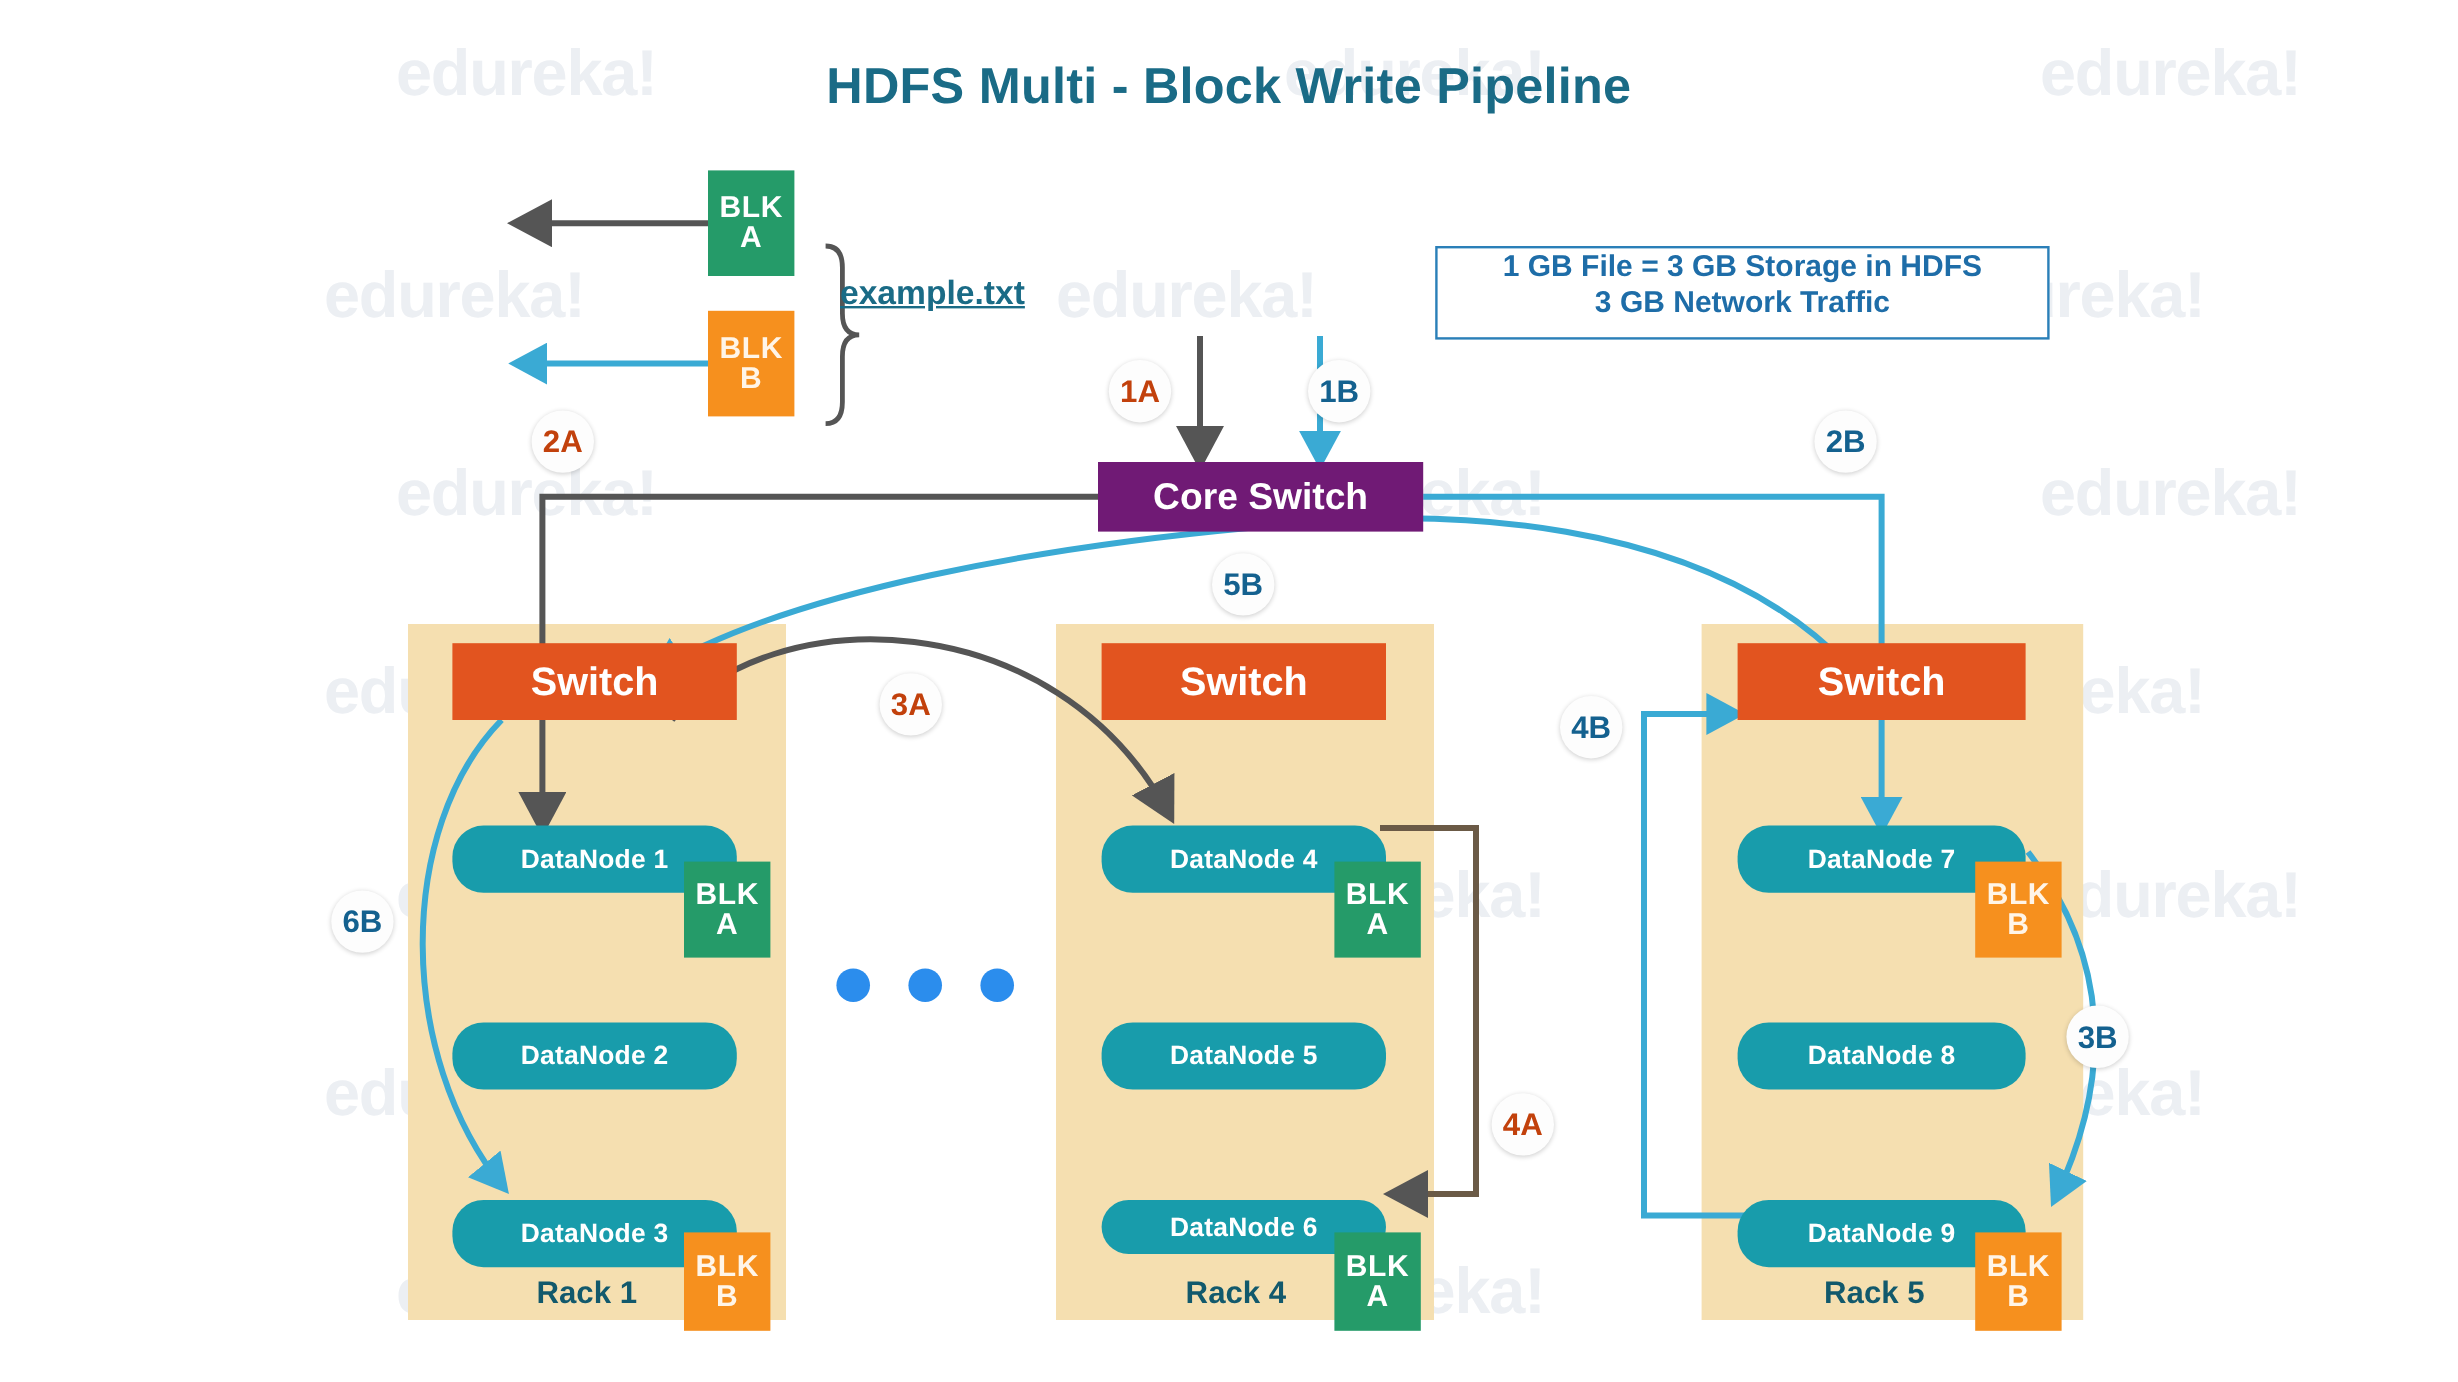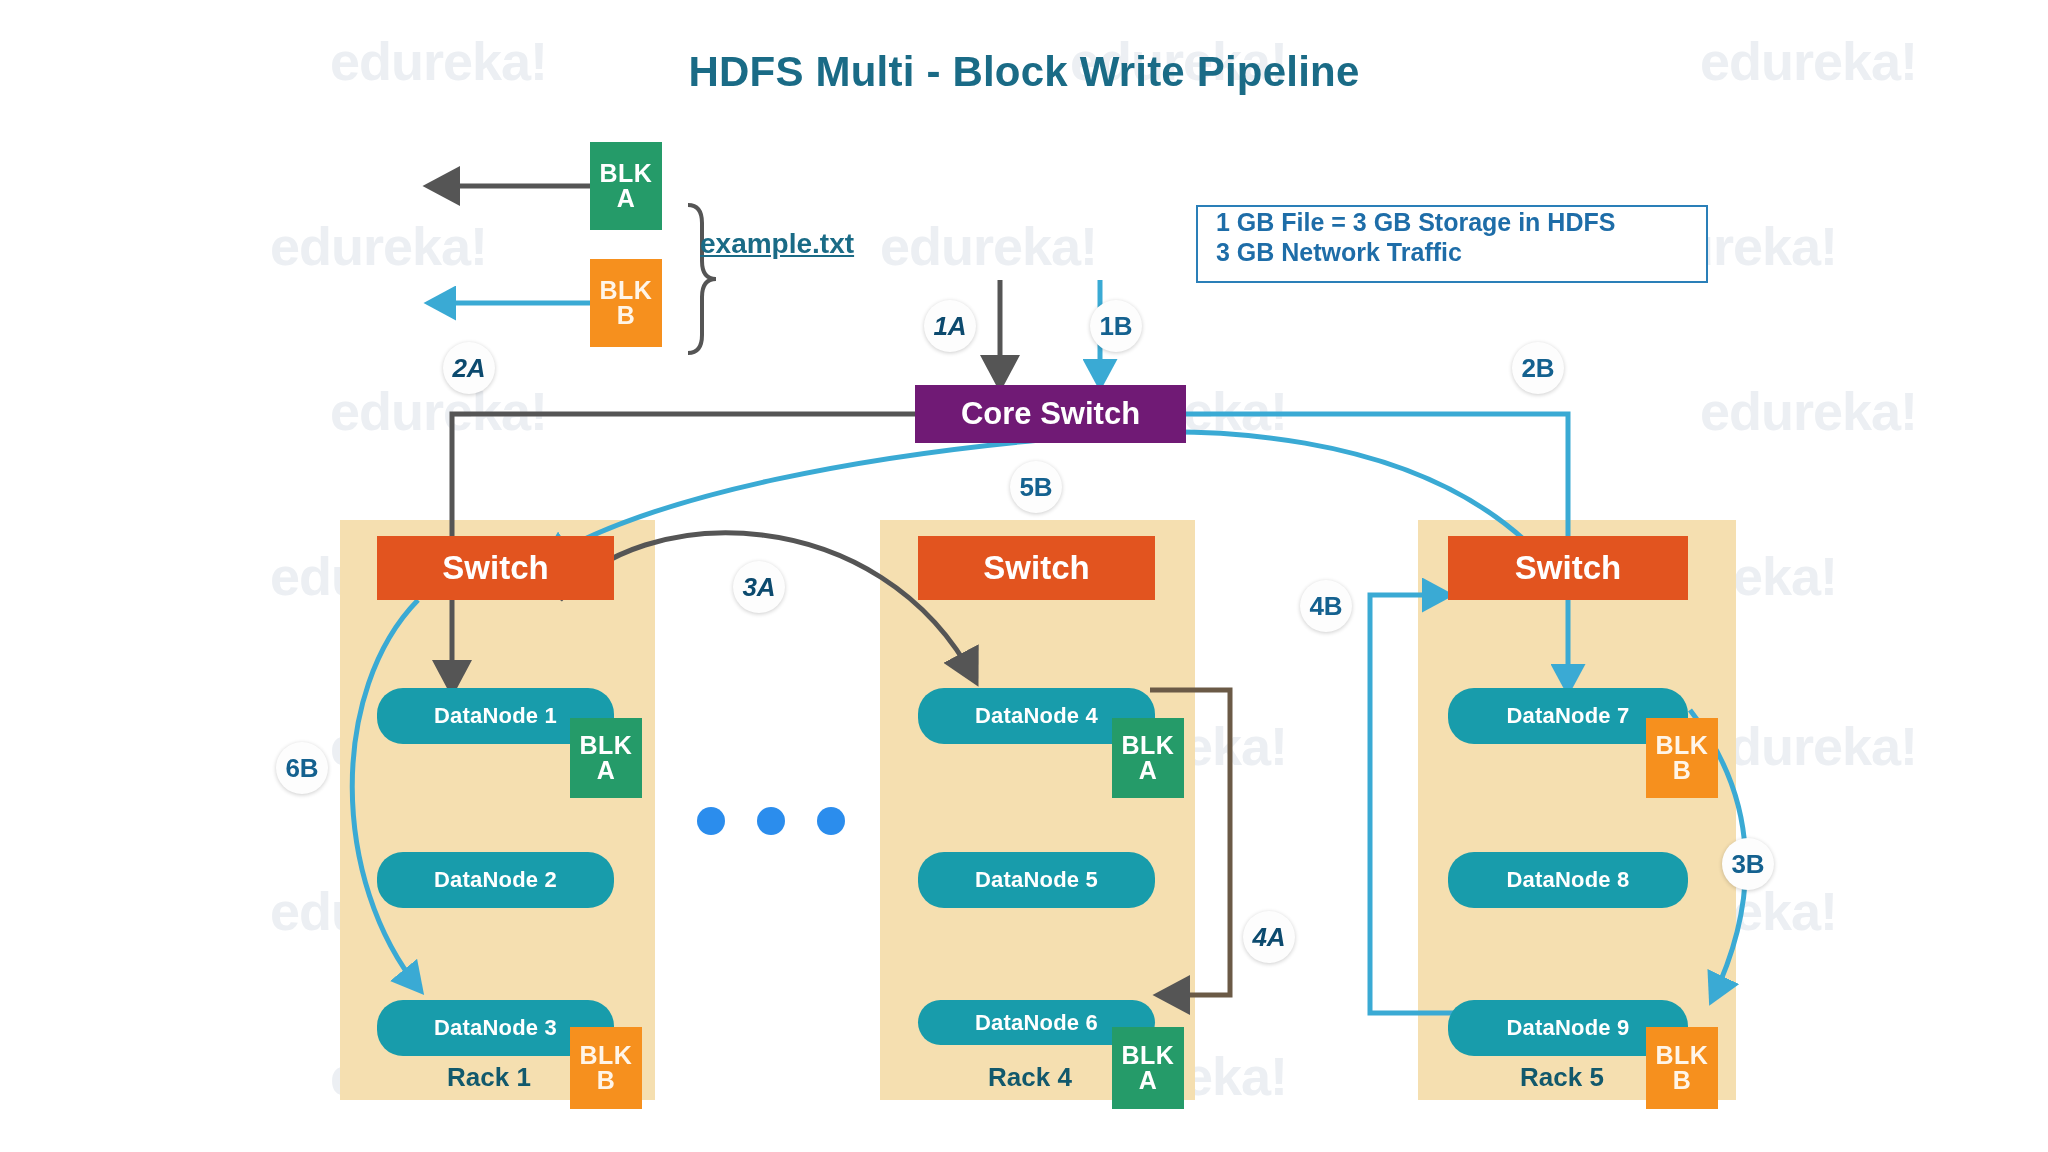--- a/index.html
+++ b/index.html
@@ -32,31 +32,31 @@
           letter-spacing:.3px;}
   .coreswitch{background:#701a75;color:#ffffff;font-size:31px;font-weight:bold;}
   .rackswitch{background:#e2541f;color:#ffffff;font-size:33px;font-weight:bold;}
   .rack{background:#f5dfb0;}
   .dnode{background:#189cab;color:#ffffff;font-size:22px;font-weight:bold;
          border-radius:26px;letter-spacing:.2px;}
   .racklabel{position:absolute;color:#12596c;font-size:26px;font-weight:bold;}
 
   .infobox{position:absolute;border:2px solid #2a7fb8;background:#ffffff;
            box-sizing:border-box;display:flex;flex-direction:column;
-           align-items:flex-start;justify-content:center;padding:6px 18px 20px 18px;}
+           align-items:center;justify-content:center;padding:6px 18px 20px 18px;}
   .infobox div{color:#1e6da8;font-size:25px;font-weight:bold;line-height:1.22;}
 
   .filelabel{position:absolute;color:#1a6b86;font-size:28px;font-weight:bold;}
 
   
   .step{position:absolute;width:52px;height:52px;border-radius:50%;
         background:#fdfdfd;display:flex;align-items:center;justify-content:center;
         font-size:26px;font-weight:bold;
         box-shadow:0 1px 4px rgba(0,0,0,.20);}
-  .step.dark{color:#0c4a6e;font-style:italic;}
+  .step.dark{color:#c2410c;}
   .step.blue{color:#14618f;}
 
   .dot{position:absolute;width:28px;height:28px;border-radius:50%;background:#2b8ded;}
 </style>
 </head>
 <body>
 
 <div id="stage">
 
   <div class="wm" style="left:330px;top:30px;">edureka!</div>

